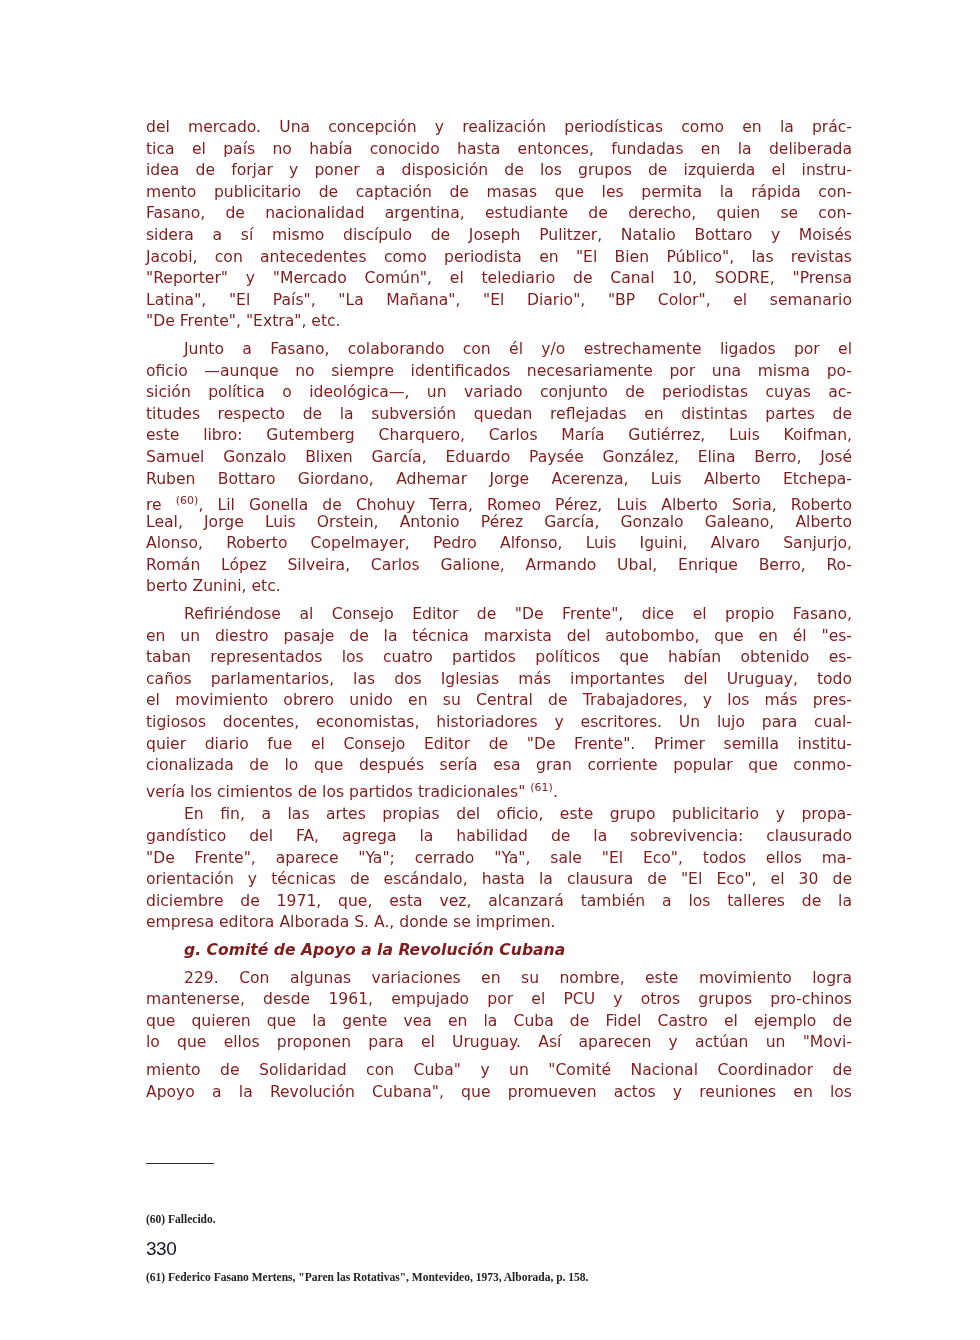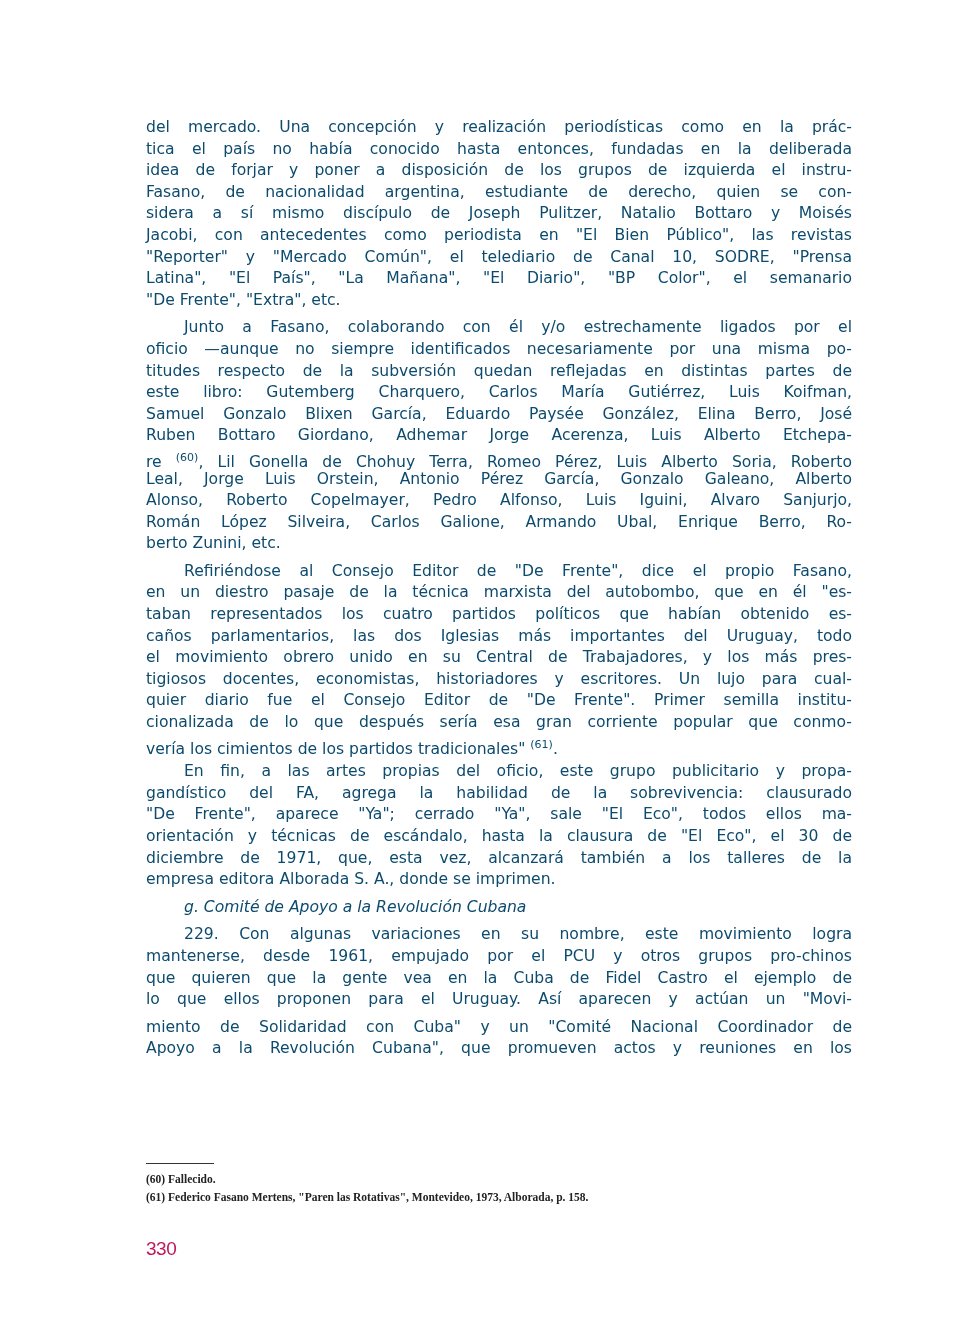--- a/index.html
+++ b/index.html
@@ -1,52 +1,54 @@
 <!DOCTYPE html>
 <html><head>
   <meta charset="utf-8">
   <style>
     html, body { margin: 0; padding: 0; background: #ffffff; }
     body { width: 980px; height: 1340px; position: relative; overflow: hidden; }
-    .page { position: absolute; left: 146px; top: 117px; width: 706px; color: #0c4a6e;
+    .page { position: absolute; left: 146px; top: 117px; width: 706px; color: #7f1d1d;
       font-family: "DejaVu Sans", sans-serif; font-size: 15.6px; }
     .line { height: 21.6px; line-height: 21.6px; white-space: nowrap; text-align: justify; text-align-last: justify; }
     .line.last { text-align-last: left; }
     .indent { padding-left: 38px; }
-    .heading { font-style: italic; text-align-last: left; }
+    .heading { font-style: italic; text-align-last: left; font-weight: bold; }
     .sup { font-size: 11px; vertical-align: 6px; }
     .gap { height: 6px; }
     .footnote-rule { position: absolute; left: 146px; top: 1163px; width: 68px; height: 1px; background: #333; }
     .footnotes { position: absolute; left: 146px; top: 1170px; font-family: "Liberation Serif", serif;
       font-size: 11.5px; font-weight: bold; color: #222; }
-    .footnotes div { height: 18px; line-height: 18px; white-space: nowrap; }
+    .footnotes div { height: 18px; line-height: 18px; white-space: nowrap; margin-top: 40px; }
     .page-number { position: absolute; left: 146px; top: 1238px; font-family: "Liberation Sans", sans-serif;
-      font-size: 19px; color: #be185d; letter-spacing: -0.5px; }
+      font-size: 19px; color: #0f172a; letter-spacing: -0.5px; }
   </style>
 </head>
 <body>
 
 <div class="page">
 
   <div>
     <div class="line">del mercado. Una concepción y realización periodísticas como en la prác-</div>
     <div class="line">tica el país no había conocido hasta entonces, fundadas en la deliberada</div>
     <div class="line">idea de forjar y poner a disposición de los grupos de izquierda el instru-</div>
+    <div class="line">mento publicitario de captación de masas que les permita la rápida con-</div>
     <div class="line">Fasano, de nacionalidad argentina, estudiante de derecho, quien se con-</div>
     <div class="line">sidera a sí mismo discípulo de Joseph Pulitzer, Natalio Bottaro y Moisés</div>
     <div class="line">Jacobi, con antecedentes como periodista en "El Bien Público", las revistas</div>
     <div class="line">"Reporter" y "Mercado Común", el telediario de Canal 10, SODRE, "Prensa</div>
     <div class="line">Latina", "El País", "La Mañana", "El Diario", "BP Color", el semanario</div>
     <div class="line last">"De Frente", "Extra", etc.</div>
   </div>
   <div class="gap"></div>
 
   <div>
     <div class="line indent">Junto a Fasano, colaborando con él y/o estrechamente ligados por el</div>
     <div class="line">oficio —aunque no siempre identificados necesariamente por una misma po-</div>
+    <div class="line">sición política o ideológica—, un variado conjunto de periodistas cuyas ac-</div>
     <div class="line">titudes respecto de la subversión quedan reflejadas en distintas partes de</div>
     <div class="line">este libro: Gutemberg Charquero, Carlos María Gutiérrez, Luis Koifman,</div>
     <div class="line">Samuel Gonzalo Blixen García, Eduardo Paysée González, Elina Berro, José</div>
     <div class="line">Ruben Bottaro Giordano, Adhemar Jorge Acerenza, Luis Alberto Etchepa-</div>
     <div class="line"><span>re</span> <span class="sup">(60)</span><span>, Lil Gonella de Chohuy Terra, Romeo Pérez, Luis Alberto Soria, Roberto</span></div>
     <div class="line">Leal, Jorge Luis Orstein, Antonio Pérez García, Gonzalo Galeano, Alberto</div>
     <div class="line">Alonso, Roberto Copelmayer, Pedro Alfonso, Luis Iguini, Alvaro Sanjurjo,</div>
     <div class="line">Román López Silveira, Carlos Galione, Armando Ubal, Enrique Berro, Ro-</div>
     <div class="line last">berto Zunini, etc.</div>
   </div>

